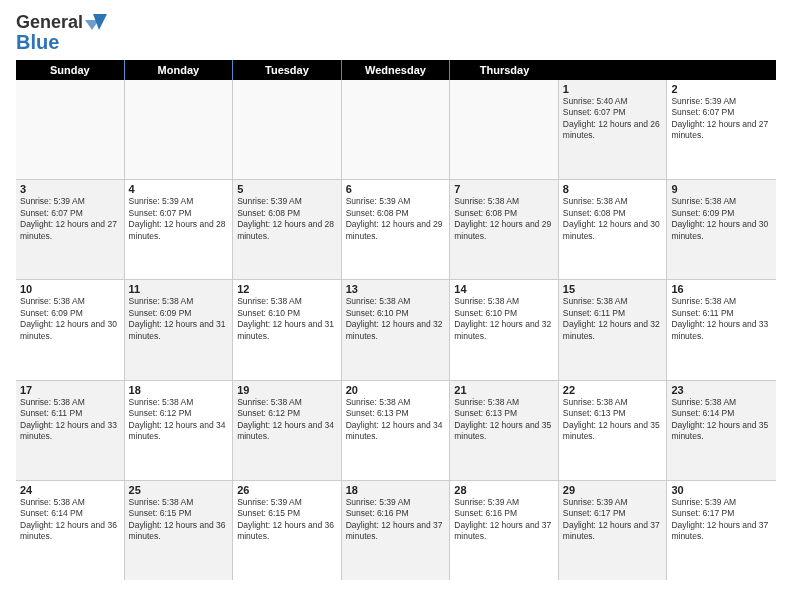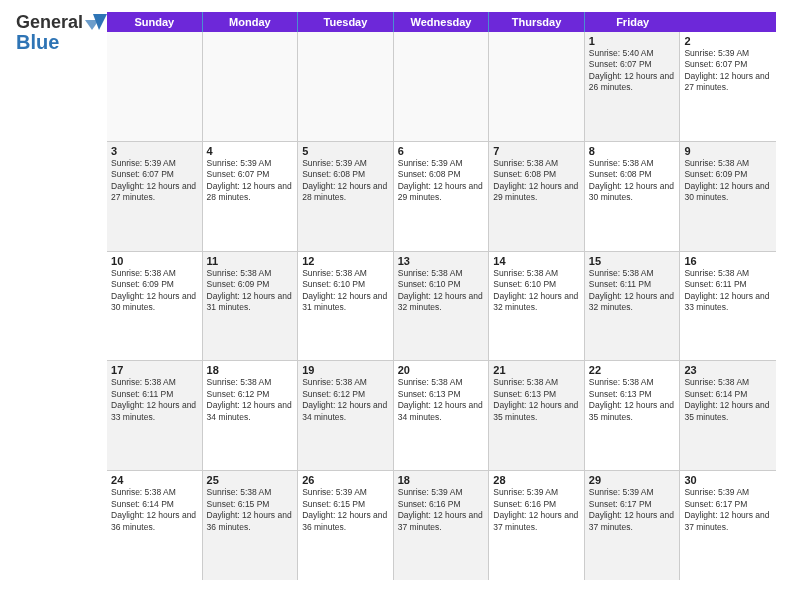--- a/index.html
+++ b/index.html
@@ -8,21 +8,21 @@
       background: #fff;
       width: 792px;
       height: 612px;
       overflow: hidden;
     }
     .page {
       width: 792px;
       height: 588px;
       padding: 12px 16px 8px 16px;
       display: flex;
-      flex-direction: row;
+      flex-direction: column;
     }
     .header {
       display: flex;
       justify-content: space-between;
       align-items: flex-start;
       margin-bottom: 8px;
     }
     .logo {
       display: flex;
       align-items: center;
@@ -42,21 +42,21 @@
       color: #555;
     }
     .calendar {
       flex: 1;
       display: flex;
       flex-direction: column;
     }
     .cal-header {
       display: grid;
       grid-template-columns: repeat(7, 1fr);
-      background: #6d28d9;
+      background: #000000;
     }
     .cal-header-cell {
       color: #fff;
       font-size: 11px;
       font-weight: bold;
       text-align: center;
       padding: 4px 2px;
       border-right: 1px solid #4a8fd0;
     }
     .cal-header-cell:last-child { border-right: none; }
@@ -118,21 +118,20 @@
     </div>
   </div>
 
   <div class="calendar">
     <div class="cal-header">
       <div class="cal-header-cell">Sunday</div>
       <div class="cal-header-cell">Monday</div>
       <div class="cal-header-cell">Tuesday</div>
       <div class="cal-header-cell">Wednesday</div>
       <div class="cal-header-cell">Thursday</div>
-      <div class="cal-header-cell">Friday</div>
     </div>
     <div class="cal-body" id="cal-body">
     <div class="cal-row">
           <div class="cal-cell empty"></div>
           <div class="cal-cell empty"></div>
           <div class="cal-cell empty"></div>
           <div class="cal-cell empty"></div>
           <div class="cal-cell empty"></div>
           <div class="cal-cell shaded">
             <span class="day-num">1</span>

